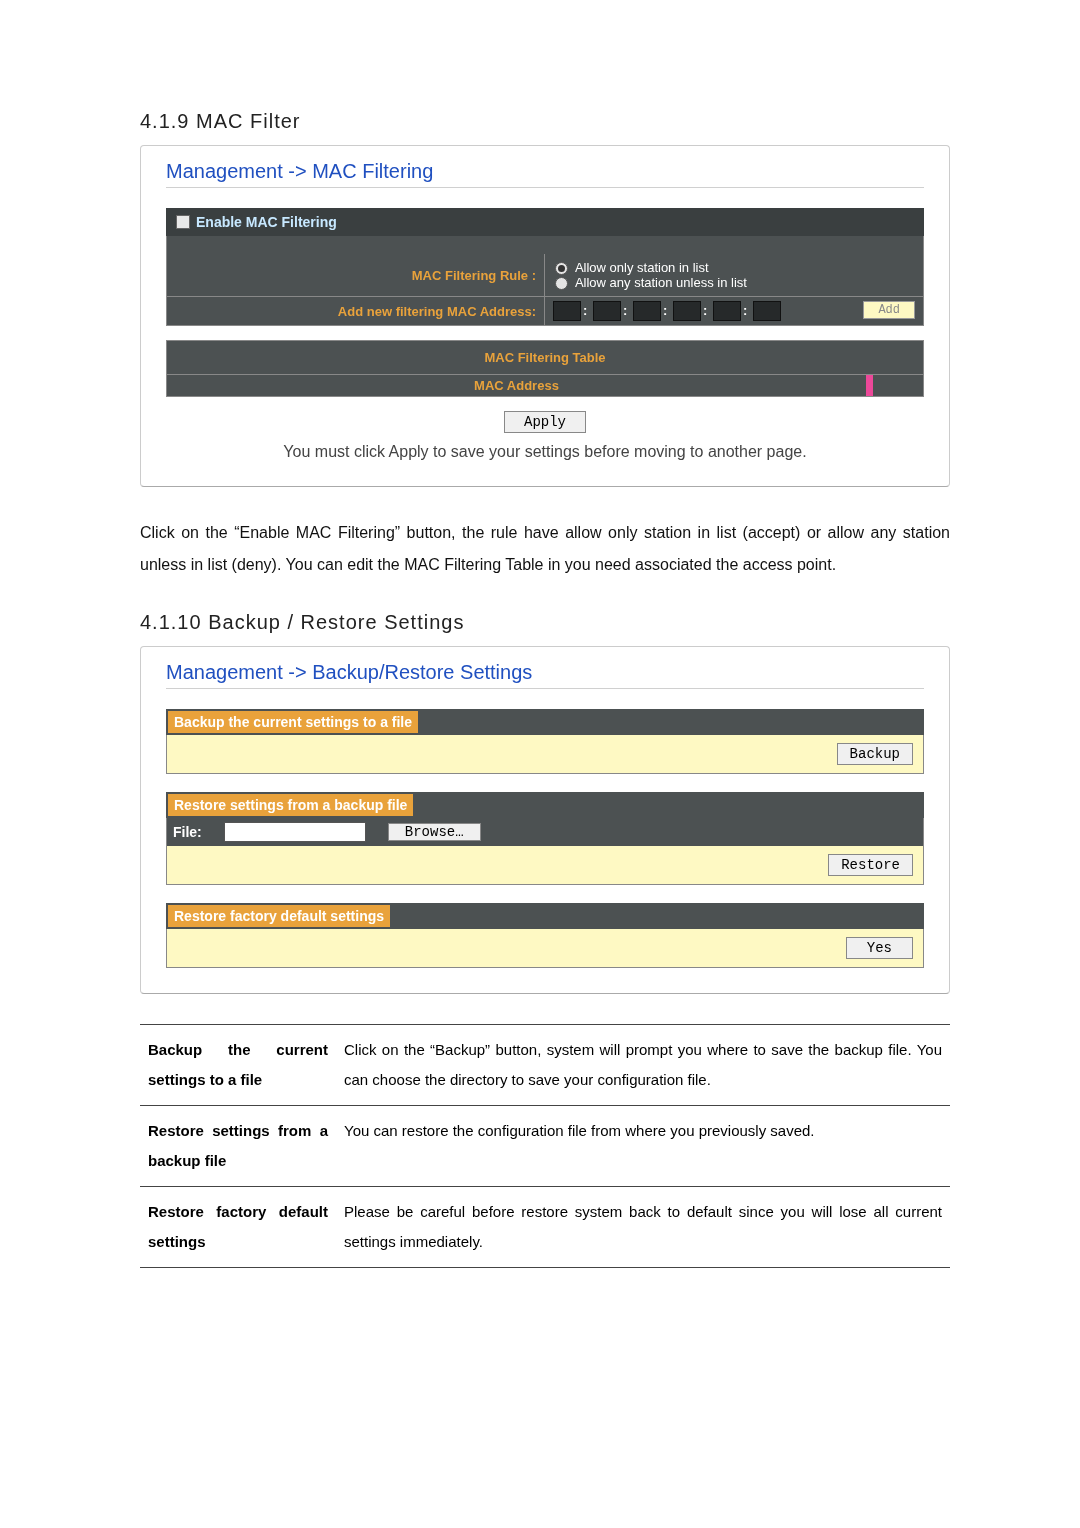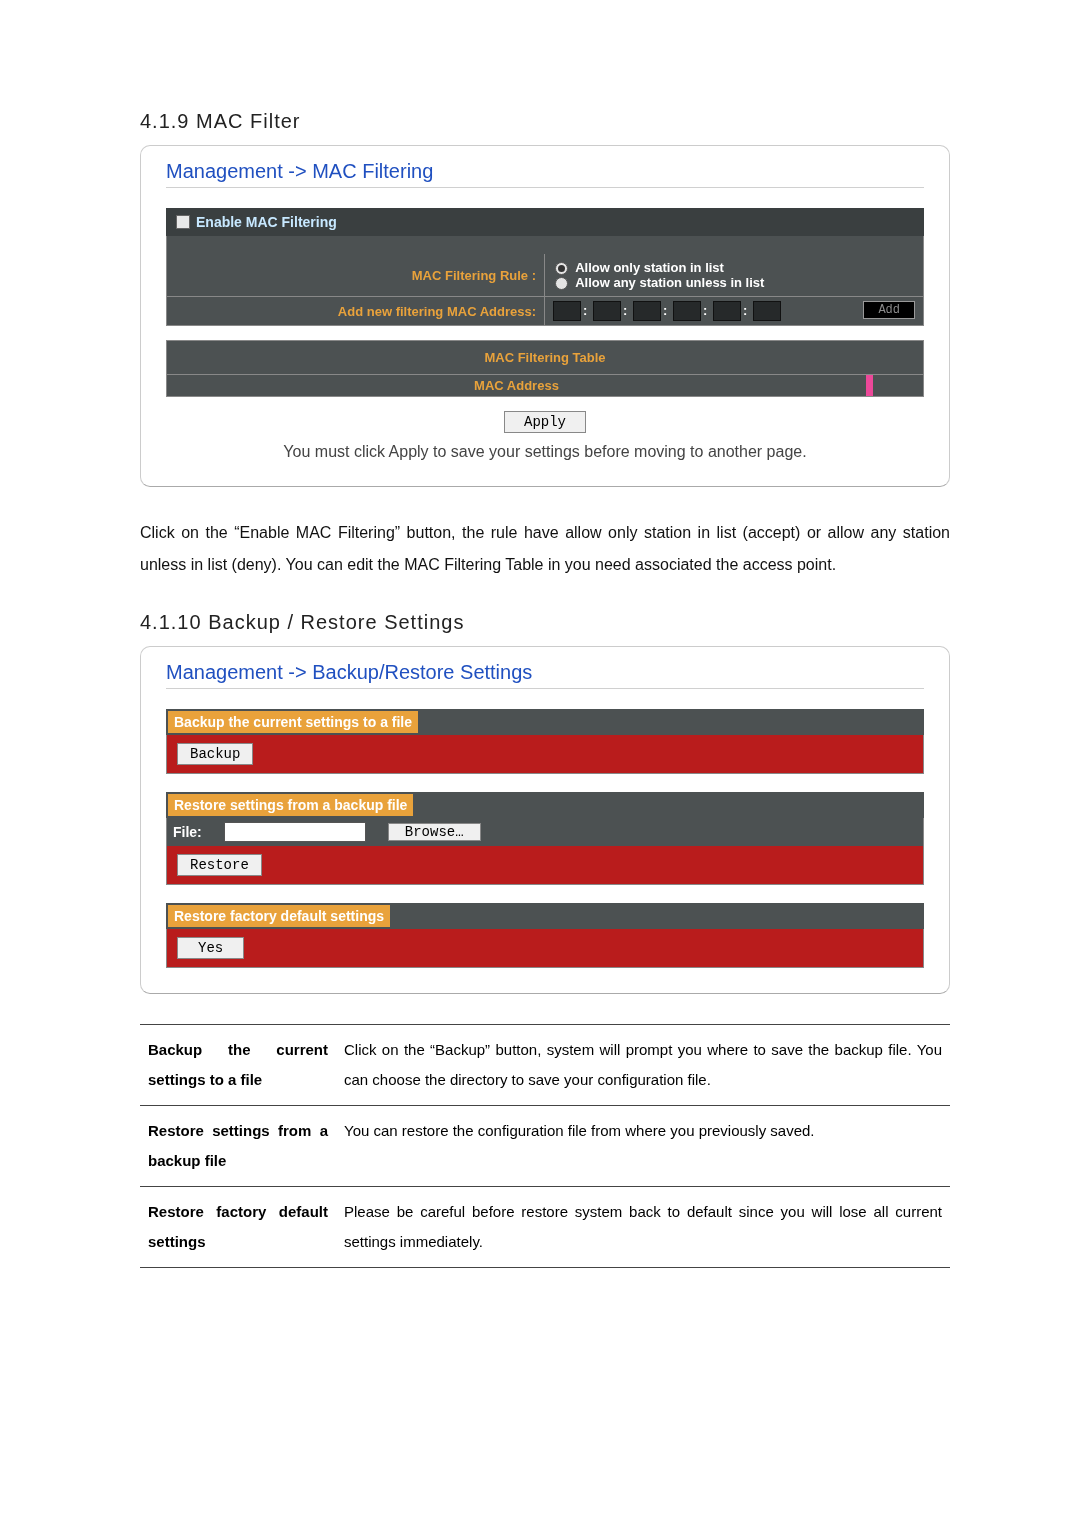--- a/index.html
+++ b/index.html
@@ -17,21 +17,21 @@
     letter-spacing: 1px;
     color: #222;
     margin-bottom: 12px;
   }
 
   
   .shot-frame {
     background: #fff;
     border: 1px solid #ccc;
     border-bottom-color: #aaa;
-    border-radius: 10px;
+    border-radius: 4px;
     padding: 10px 25px 25px 25px;
     margin-bottom: 30px;
   }
   .shot-title {
     color: #2050c0;
     font-size: 20px;
     font-weight: normal;
     padding: 4px 0;
     border-bottom: 1px solid #d0d0d0;
     margin-bottom: 20px;
@@ -74,42 +74,41 @@
     font-weight: bold;
     padding-right: 8px;
     white-space: nowrap;
     width: 50%;
     border-right: 1px solid #888;
   }
   .rule-cell {
     padding: 6px 10px;
     color: #fff;
     font-size: 13px;
-    font-weight: bold;
   }
   .radio {
     width: 11px; height: 11px; border-radius: 50%;
     background: #e4e4e4; border: 1px solid #555;
     display: inline-block; vertical-align: middle;
     margin-right: 4px; position: relative;
   }
   .radio.selected::after {
     content: ""; position: absolute; top: 2px; left: 2px;
     width: 7px; height: 7px; border-radius: 50%; background: #333;
   }
   .mac-cell { padding: 4px 8px; }
   .mac-input {
     display: inline-block; width: 26px; height: 18px;
     background: #26292a; border: 1px solid #111;
     vertical-align: middle;
   }
   .colon { color: #fff; font-weight: bold; padding: 0 2px; }
   .add-btn {
     float: right;
-    background: #000000;
+    background: #fef9c3;
     color: #8a8a8a;
     border: 1px solid #999;
     font-family: "Courier New", monospace;
     font-size: 12px;
     padding: 1px 14px;
   }
   .filter-table-outer { margin-top: 14px; }
   .filter-table-header {
     background: #4c5152; text-align: center;
     color: #e9a23b; font-weight: bold; font-size: 13px;
@@ -146,22 +145,22 @@
   
   .bar-orange {
     background: #e9a23b; color: #fff; font-size: 14px;
     font-weight: bold; padding: 3px 6px;
   }
   .bar-dark {
     background: #4c5152; padding: 2px; display: flex;
     align-items: center;
   }
   .br-row {
-    background: #b91c1c; display: flex;
-    padding: 8px 10px;
+    background: #fef9c3; display: flex;
+    justify-content: flex-end; padding: 8px 10px;
     border: 1px solid #888; border-top: none;
   }
   .std-btn {
     background: #f0f0f0; border: 1px solid #888;
     font-family: "Courier New", monospace;
     font-size: 14px; padding: 2px 12px;
   }
   .file-label { color: #fff; font-size: 14px; font-weight: bold; }
   .file-input {
     width: 140px; height: 18px; background: #fff;

